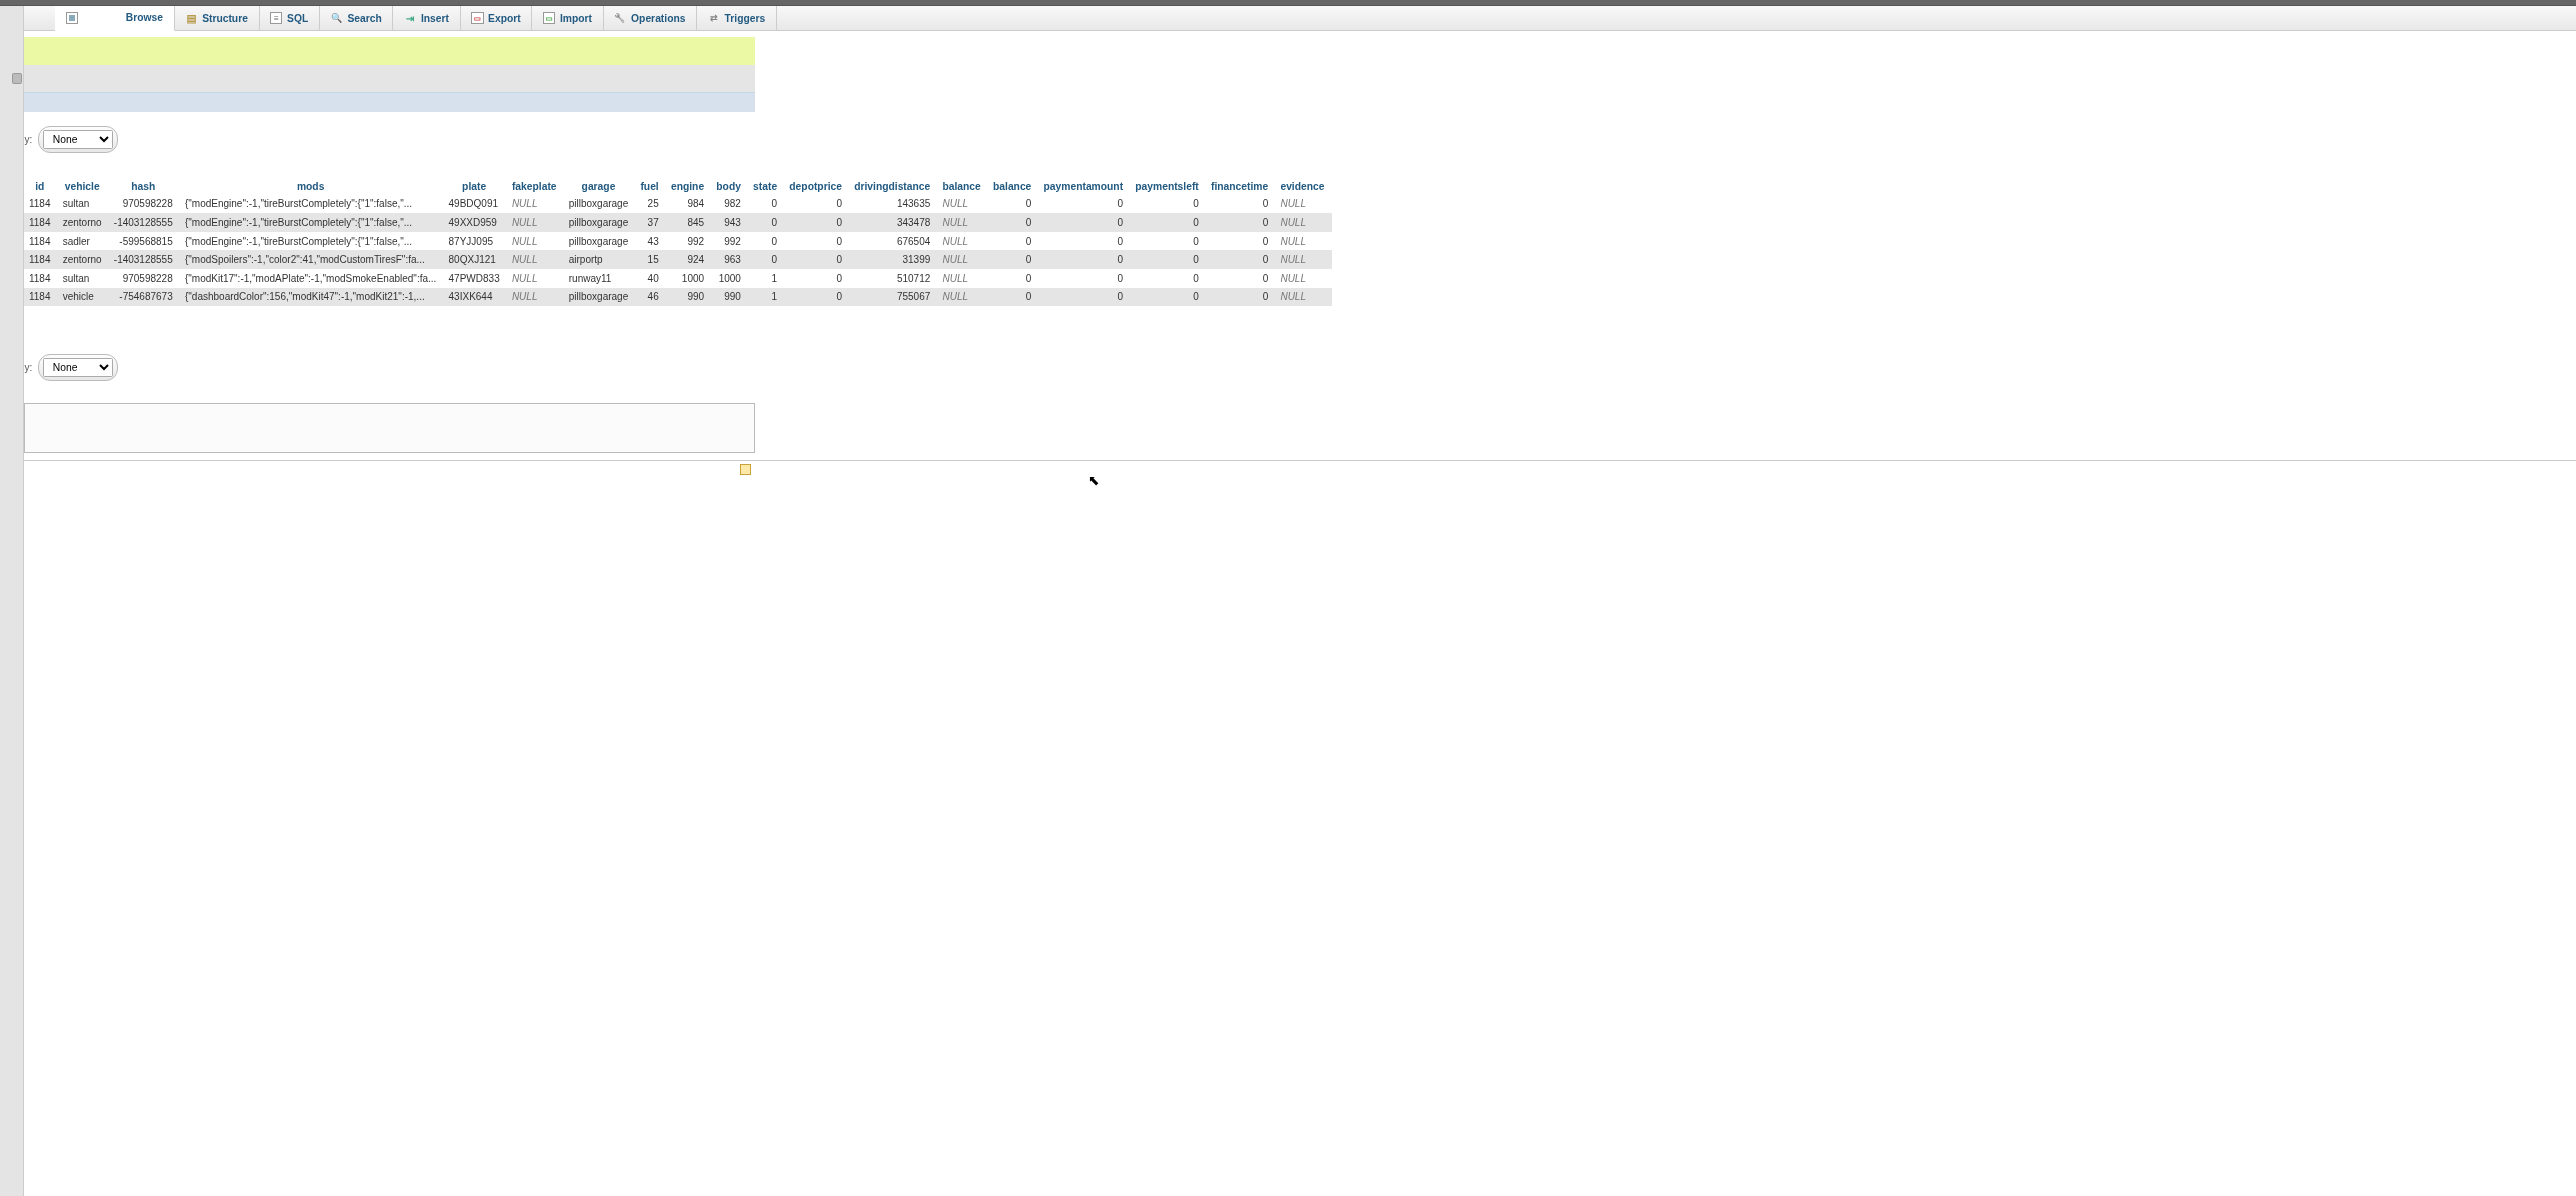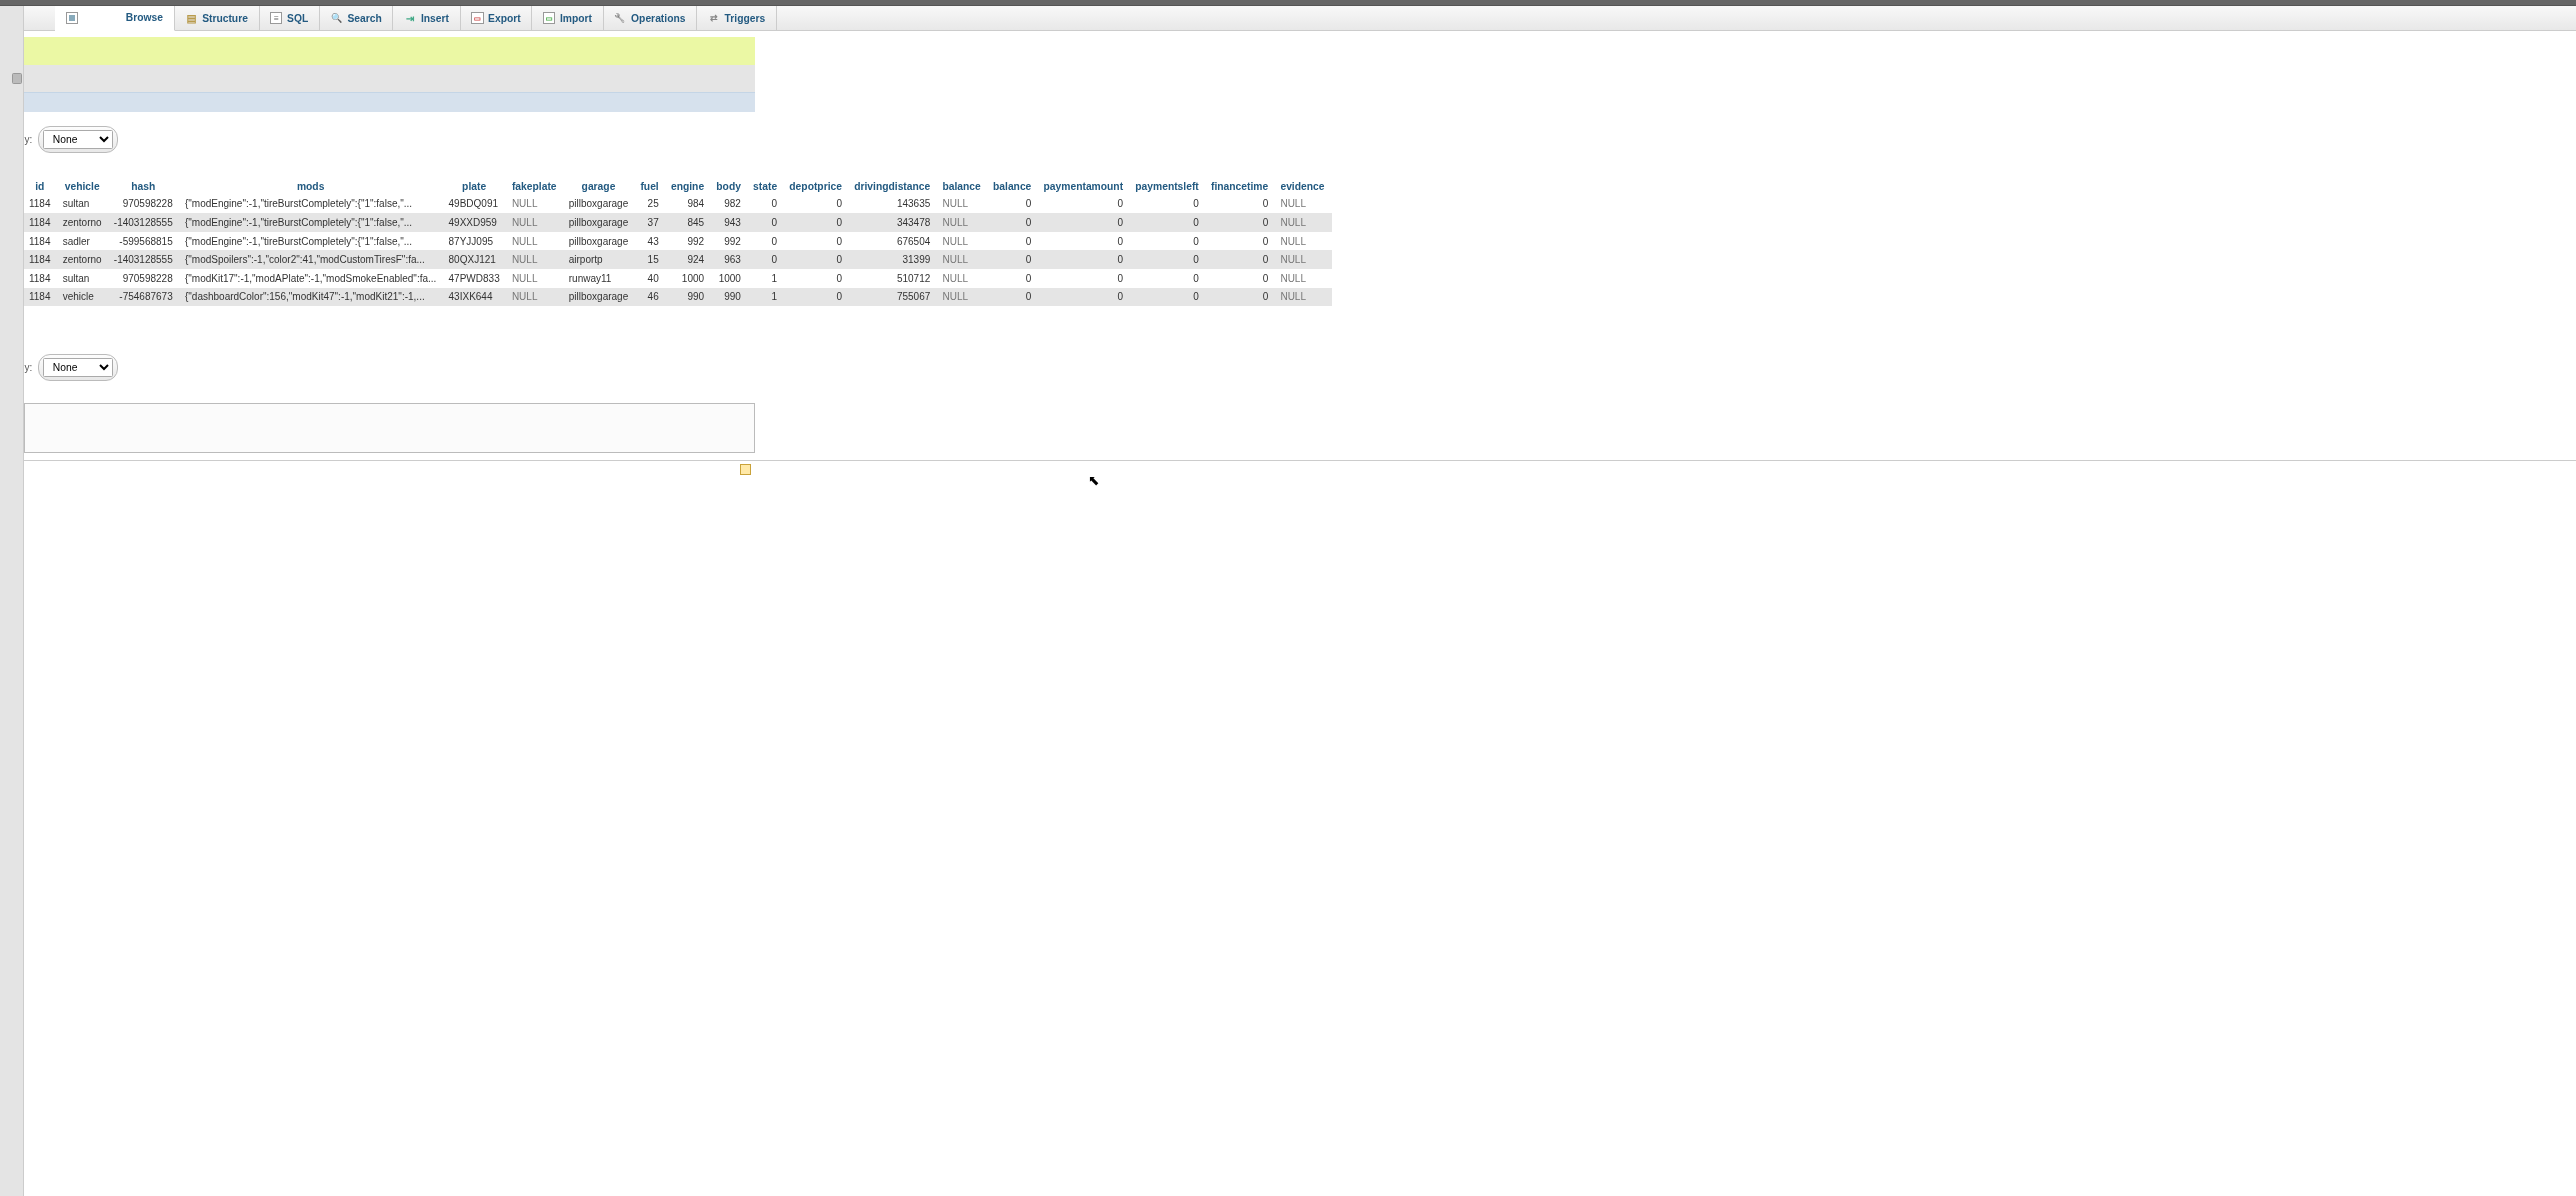--- a/index.html
+++ b/index.html
@@ -144,21 +144,21 @@
     font-size: 10.3px;
     cursor: pointer;
   }
   table.data td {
     padding: 3.8px 7.6px 3.8px 4.6px;
     color: #333;
   }
   table.data td.num { text-align: right; }
   table.data tbody tr:nth-child(even) td { background: #e5e5e5; }
   table.data tbody tr:nth-child(odd) td  { background: #ffffff; }
-  .null { color: #777; }
+  .null { font-style: italic; color: #777; }
 
   
   .filterrow2 { margin-top: 34px; }
 
   
   .textbox {
     margin-top: 21.3px;
     width: 731px;
     height: 50px;
     border: 0.8px solid #bbb;

